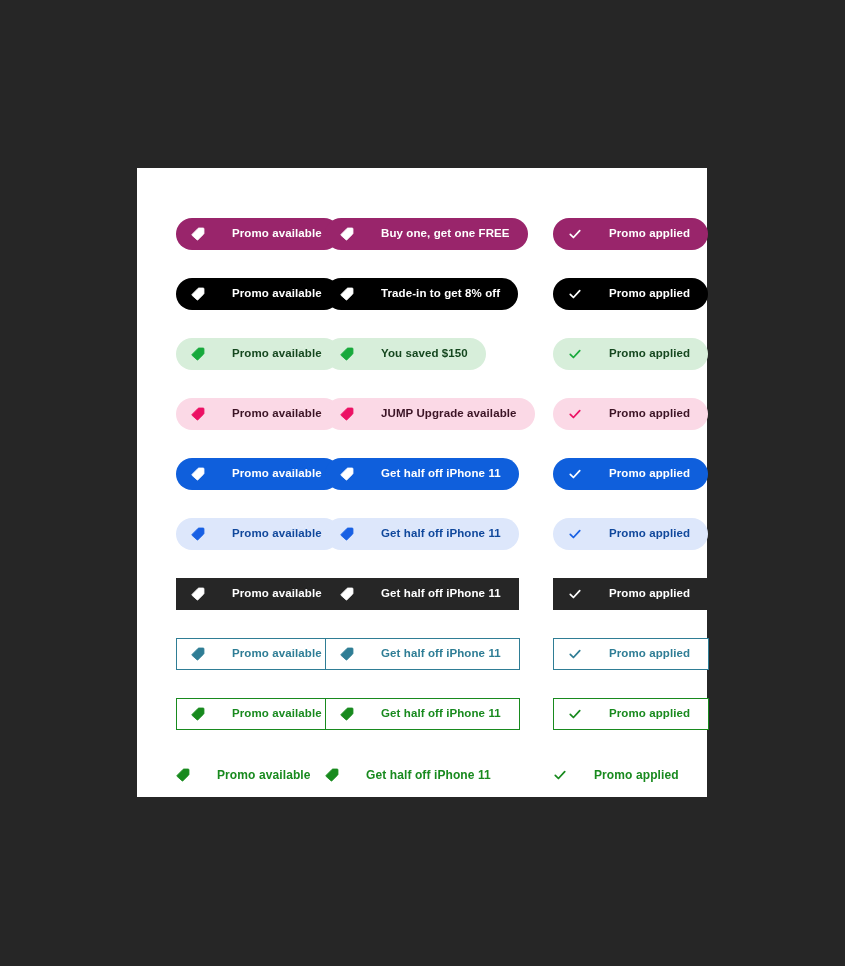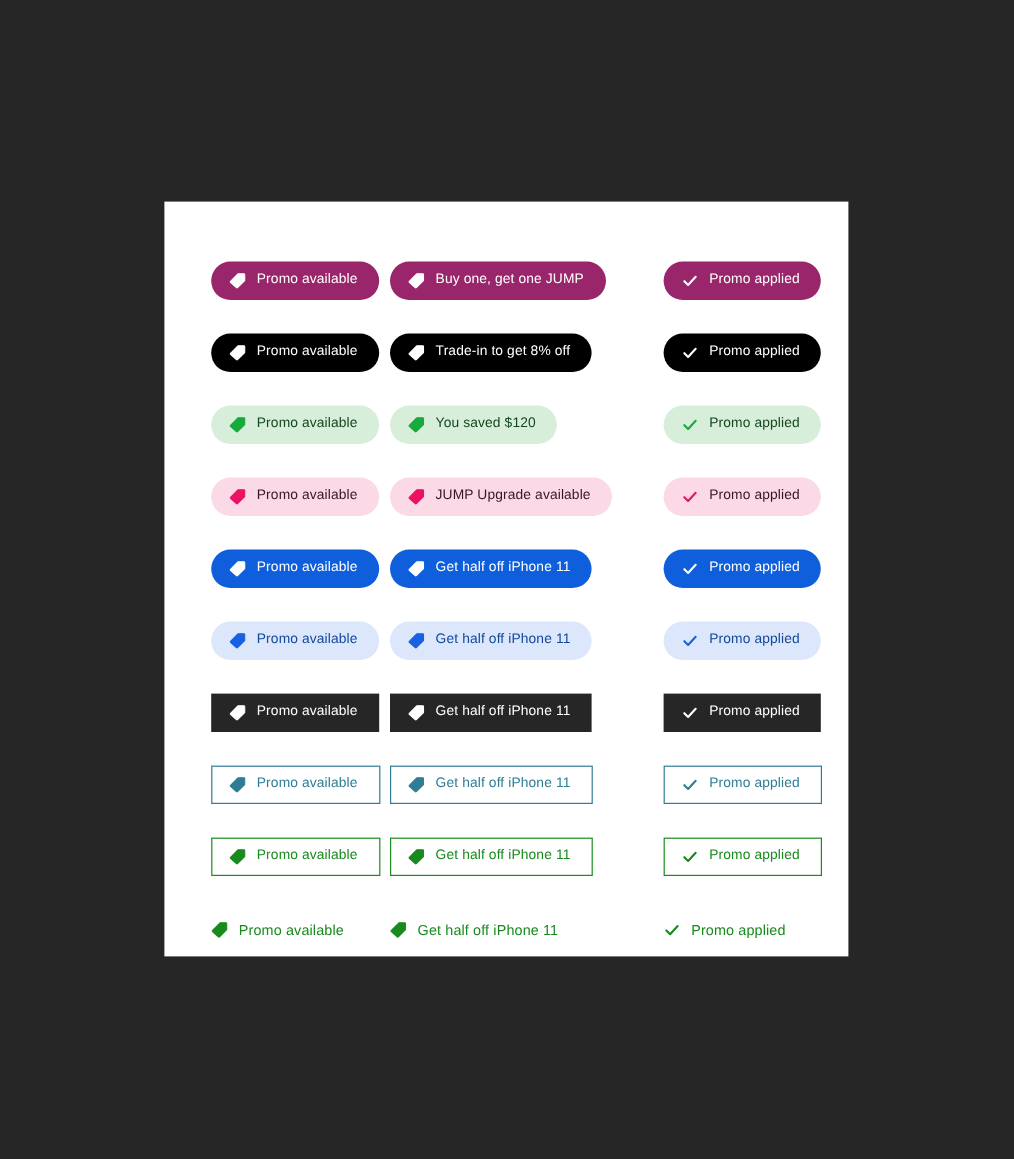--- a/index.html
+++ b/index.html
@@ -51,23 +51,23 @@
     align-items: center;
   }
   .cell-1 { width: 149px; flex: 0 0 149px; }
   .cell-2 { width: 228px; flex: 0 0 228px; }
   .cell-3 { flex: 0 0 auto; }
 
   
   .badge {
     display: inline-flex;
     align-items: center;
-    gap: 9px;
+    gap: 27px;
     font-size: 11.5px;
-    font-weight: normal;
+    font-weight: bold;
     letter-spacing: 0.1px;
     line-height: 1;
     white-space: nowrap;
     cursor: pointer;
     user-select: none;
     border: 0 solid transparent;
     background: transparent;
     justify-content: flex-end;
   }
 
@@ -169,21 +169,21 @@
               <span class="label">Promo available</span>
             </button>
           </div>
           <div class="cell cell-2">
             <button class="badge shape-pill t-plum">
               <span class="icon tag">
                 <svg viewBox="0 0 16 16" aria-hidden="true">
                   <path d="M8.6 1.2H14c.45 0 .8.35.8.8v5.4c0 .22-.09.42-.24.57l-6.6 6.6a.8.8 0 0 1-1.13 0L1.23 9.57a.8.8 0 0 1 0-1.13l6.8-6.8a.8.8 0 0 1 .57-.44z"></path>
                 </svg>
               </span>
-              <span class="label">Buy one, get one JUMP</span>
+              <span class="label">Buy one, get one FREE</span>
             </button>
           </div>
           <div class="cell cell-3">
             <button class="badge shape-pill t-plum">
               <span class="icon check">
                 <svg viewBox="0 0 16 16" aria-hidden="true">
                   <path d="M2.6 8.4l3.6 3.6 7.2-7.8"></path>
                 </svg>
               </span>
               <span class="label">Promo applied</span>
@@ -233,21 +233,21 @@
               <span class="label">Promo available</span>
             </button>
           </div>
           <div class="cell cell-2">
             <button class="badge shape-pill t-mint">
               <span class="icon tag">
                 <svg viewBox="0 0 16 16" aria-hidden="true">
                   <path d="M8.6 1.2H14c.45 0 .8.35.8.8v5.4c0 .22-.09.42-.24.57l-6.6 6.6a.8.8 0 0 1-1.13 0L1.23 9.57a.8.8 0 0 1 0-1.13l6.8-6.8a.8.8 0 0 1 .57-.44z"></path>
                 </svg>
               </span>
-              <span class="label">You saved $120</span>
+              <span class="label">You saved $150</span>
             </button>
           </div>
           <div class="cell cell-3">
             <button class="badge shape-pill t-mint">
               <span class="icon check">
                 <svg viewBox="0 0 16 16" aria-hidden="true">
                   <path d="M2.6 8.4l3.6 3.6 7.2-7.8"></path>
                 </svg>
               </span>
               <span class="label">Promo applied</span>

